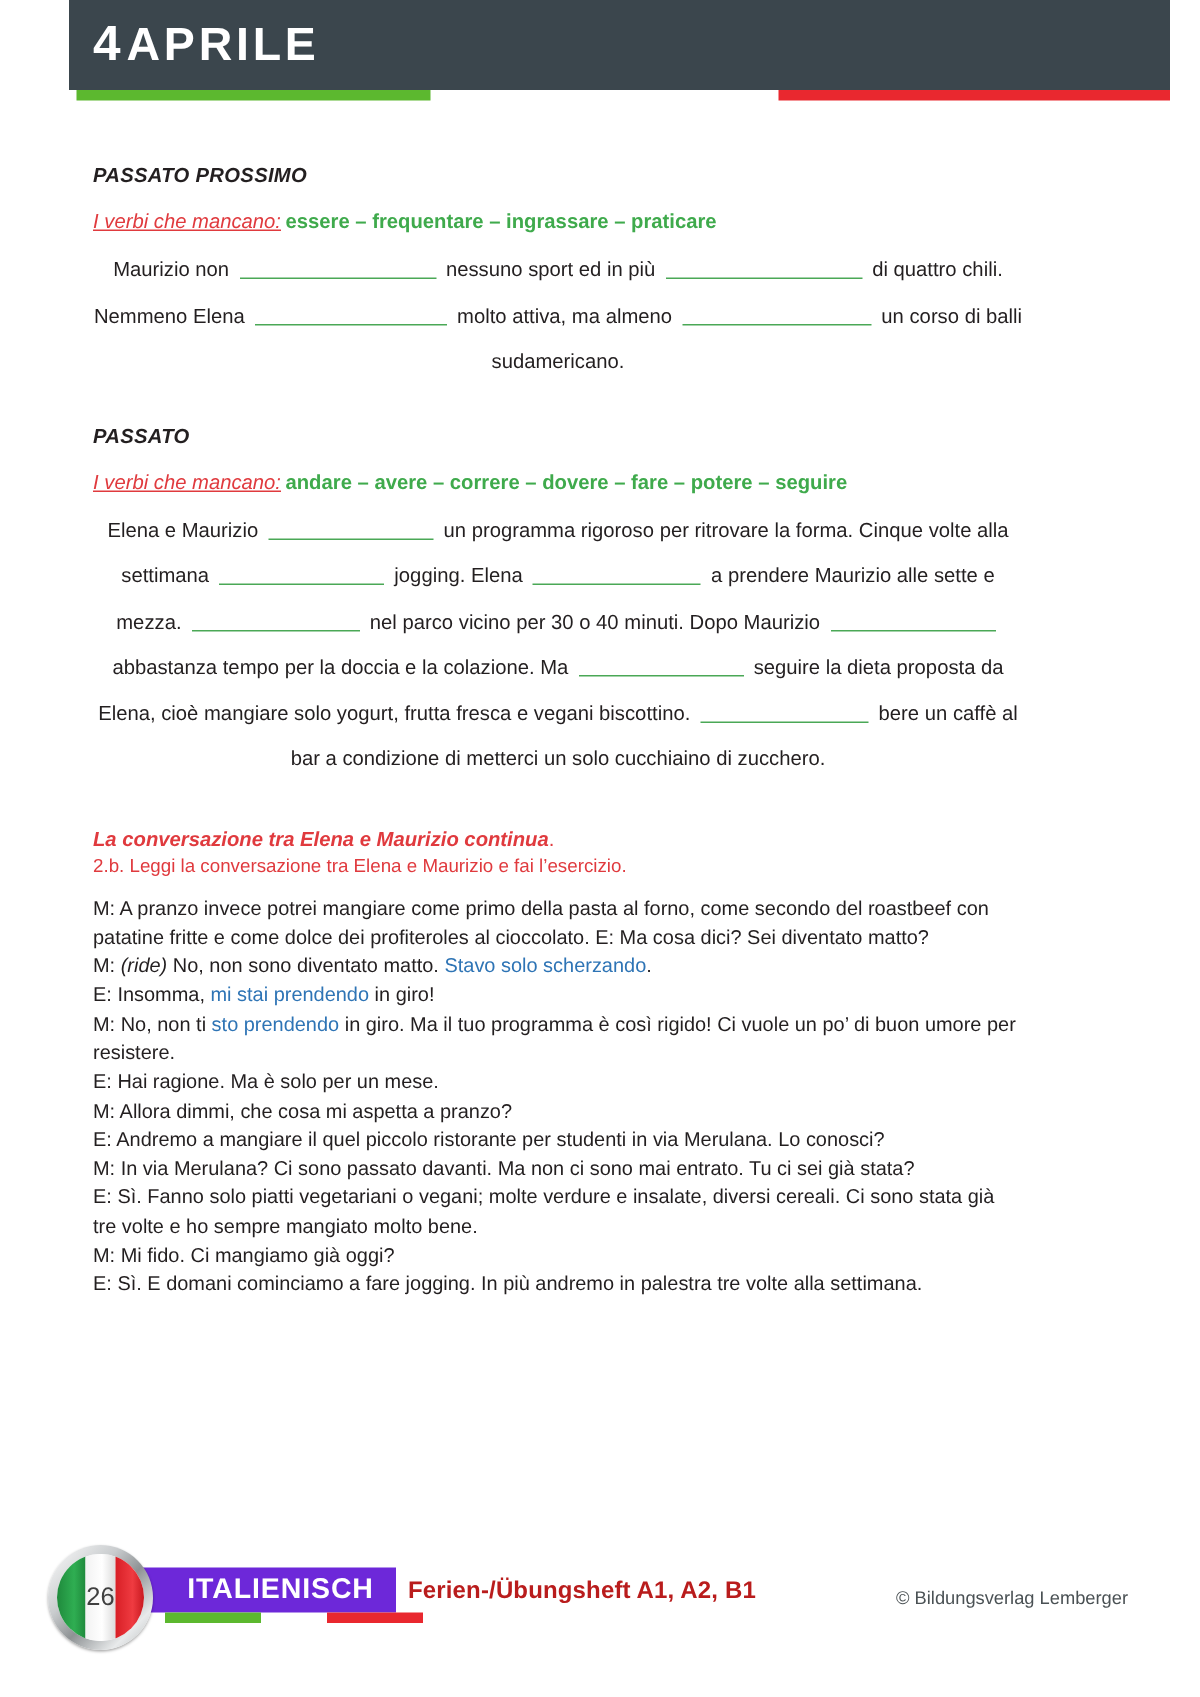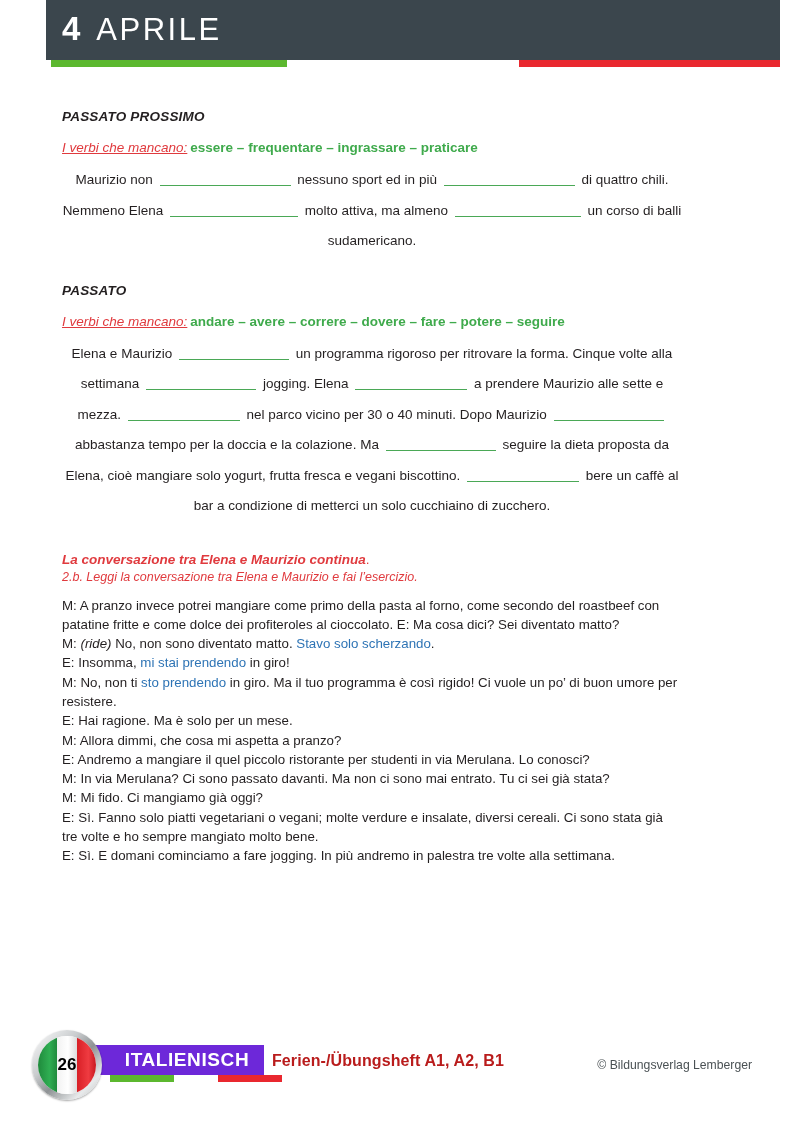--- a/index.html
+++ b/index.html
@@ -36,24 +36,24 @@
     font-size: 33px;
     line-height: 44px;
     white-space: nowrap;
   }
   .header-day {
     font-weight: bold;
     font-size: 33px;
     letter-spacing: 0px;
   }
   .header-month {
-    font-weight: 400;
+    font-weight: 700;
     font-size: 31px;
     letter-spacing: 2.5px;
-    margin-left: 16px;
+    margin-left: 4px;
   }
   .header-accents {
     position: relative;
     height: 7px;
   }
   .accent-green {
     position: absolute;
     left: 5px;
     top: 0;
     width: 236px;
@@ -126,21 +126,20 @@
   
   .conv-head {
     color: #e03a3e;
     font-weight: bold;
     font-style: italic;
     font-size: 13.5px;
     margin: 0 0 3px 0;
   }
   .conv-sub {
     color: #e03a3e;
-    font-style: italic;
     font-size: 12.5px;
     margin: 0 0 12px 0;
   }
   .dialogue {
     font-size: 13.3px;
     line-height: 19.3px;
     margin: 0;
   }
   .dialogue p { margin: 0; }
   .hl { color: #2e74b5; font-weight: normal; }
@@ -187,22 +186,22 @@
   .badge-num {
     position: absolute;
     left: 0;
     top: 0;
     width: 58px;
     height: 58px;
     display: flex;
     align-items: center;
     justify-content: center;
     font-size: 17px;
-    font-weight: bold;
-    color: #000000;
+    font-weight: normal;
+    color: #404040;
     z-index: 4;
     text-align: center;
   }
   .brand-block {
     position: absolute;
     left: 88px;
     top: 23px;
     width: 176px;
   }
   .brand-bar {
@@ -331,22 +330,22 @@
     <div class="conv-sub">2.b. Leggi la conversazione tra Elena e Maurizio e fai l’esercizio.</div>
     <div class="dialogue" id="dialogue-container">
         <p><span>M: A pranzo invece potrei mangiare come primo della pasta al forno, come secondo del roastbeef con patatine fritte e come dolce dei profiteroles al cioccolato. E: Ma cosa dici? Sei diventato matto?</span></p>
         <p><span>M: </span><span class="it">(ride)</span><span> No, non sono diventato matto. </span><span class="hl">Stavo solo scherzando</span><span>.</span></p>
         <p><span>E: Insomma, </span><span class="hl">mi stai prendendo</span><span> in giro!</span></p>
         <p><span>M: No, non ti </span><span class="hl">sto prendendo</span><span> in giro. Ma il tuo programma è così rigido! Ci vuole un po’ di buon umore per resistere.</span></p>
         <p><span>E: Hai ragione. Ma è solo per un mese.</span></p>
         <p><span>M: Allora dimmi, che cosa mi aspetta a pranzo?</span></p>
         <p><span>E: Andremo a mangiare il quel piccolo ristorante per studenti in via Merulana. Lo conosci?</span></p>
         <p><span>M: In via Merulana? Ci sono passato davanti. Ma non ci sono mai entrato. Tu ci sei già stata?</span></p>
+        <p><span>E: Sì. Fanno solo piatti vegetariani o vegani; molte verdure e insalate, diversi cereali. Ci sono stata già tre volte e ho sempre mangiato molto bene.</span></p>
         <p><span>M: Mi fido. Ci mangiamo già oggi?</span></p>
-        <p><span>E: Sì. Fanno solo piatti vegetariani o vegani; molte verdure e insalate, diversi cereali. Ci sono stata già tre volte e ho sempre mangiato molto bene.</span></p>
         <p><span>E: Sì. E domani cominciamo a fare jogging. In più andremo in palestra tre volte alla settimana.</span></p>
       </div>
   </div>
 
 </div>
 
 <div class="footer">
   <div class="badge">
     <div class="badge-inner">
       <div class="flag-g"></div>

